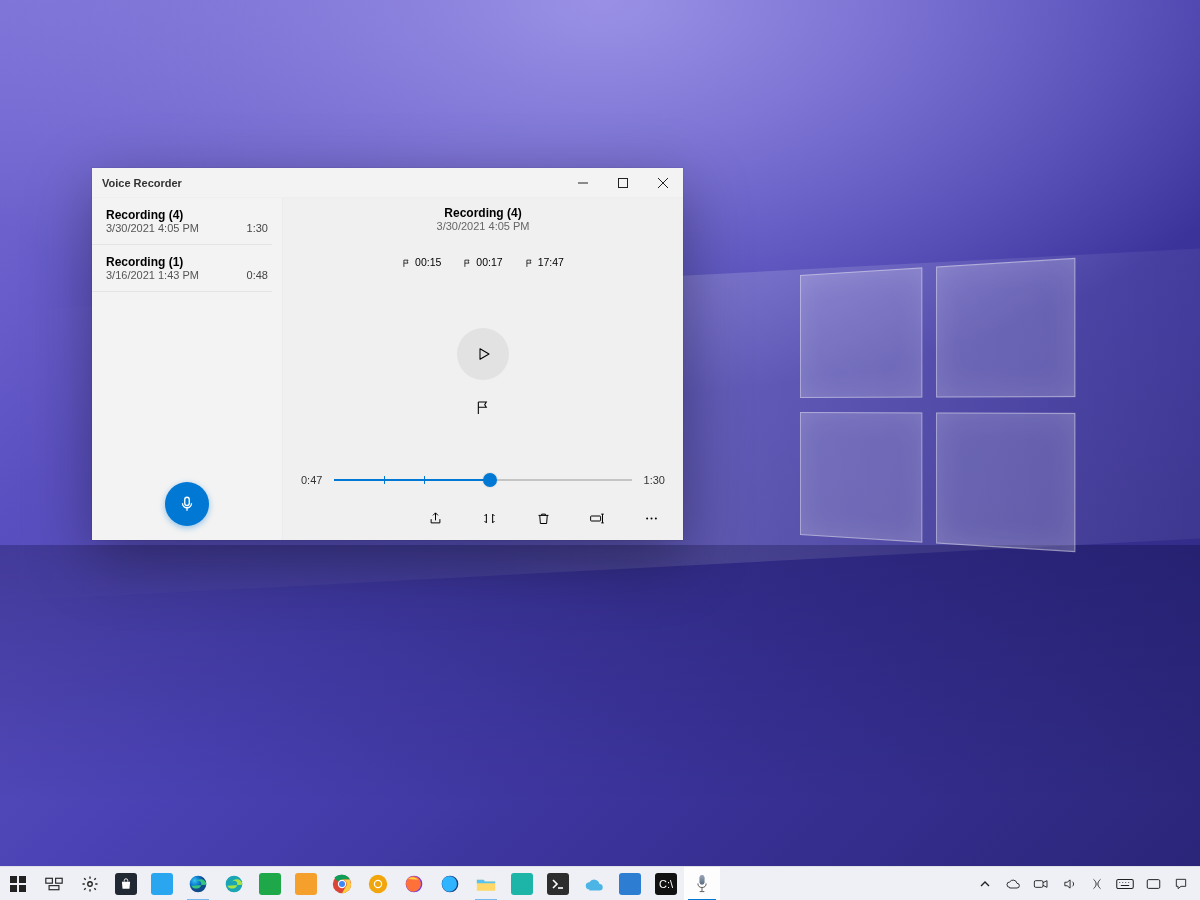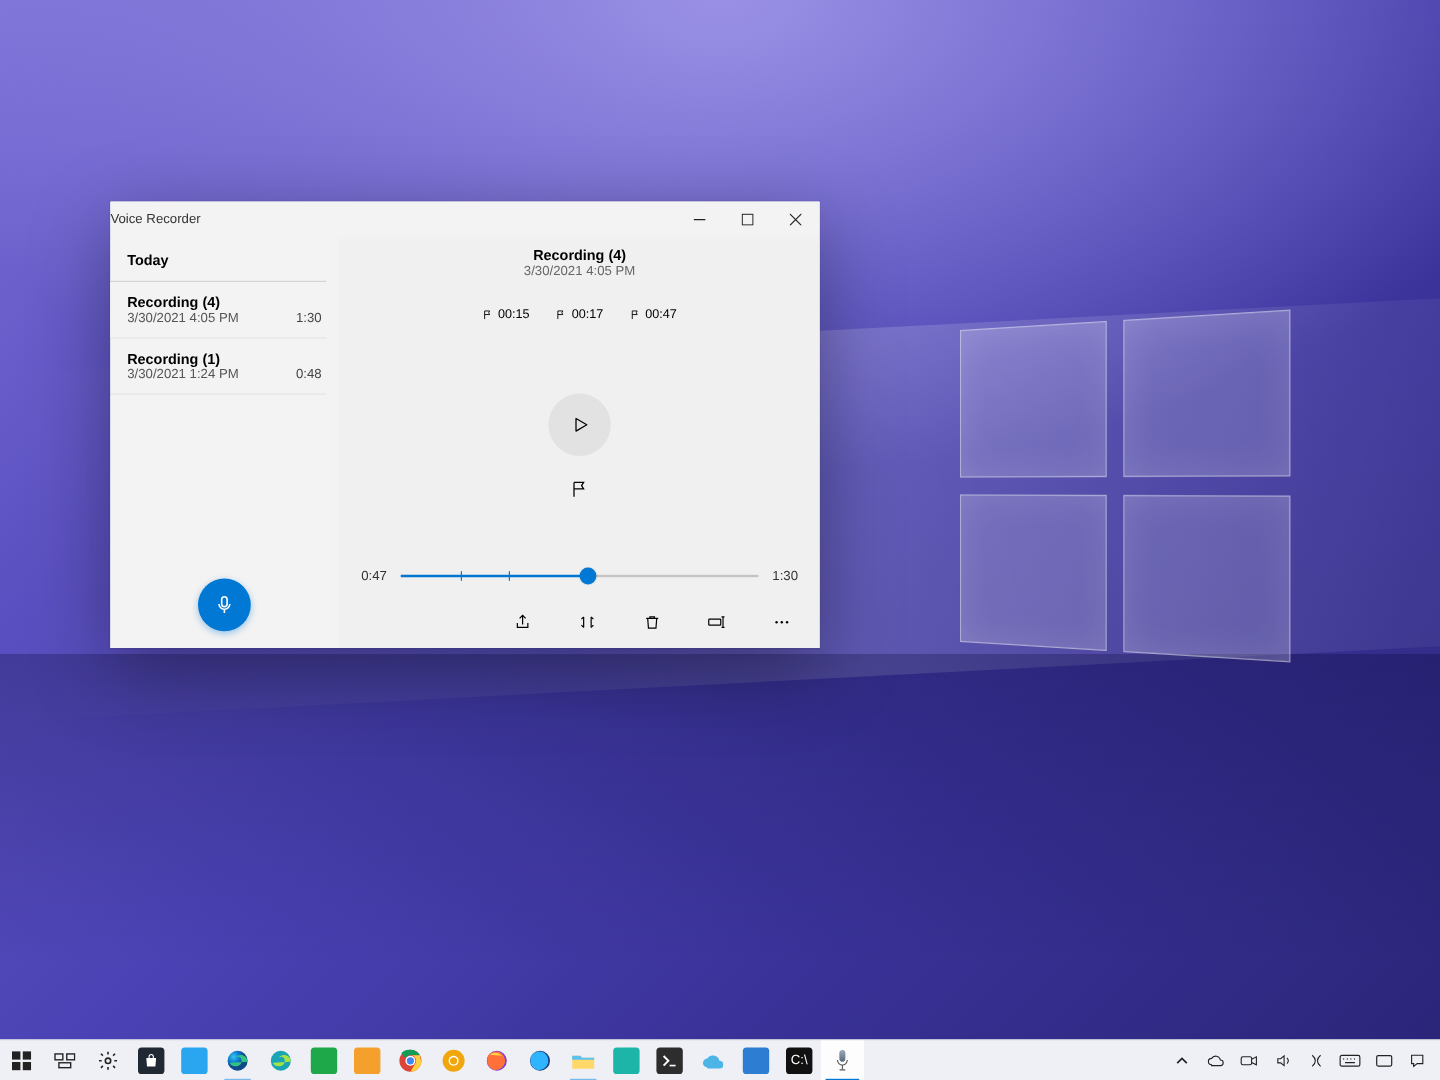--- a/index.html
+++ b/index.html
@@ -10,39 +10,39 @@
   }
   
   .winlogo{position:absolute;left:800px;top:275px;width:280px;height:260px;perspective:900px}
   .winlogo .grid{position:absolute;inset:0;transform:rotateY(-22deg);transform-origin:left center;display:grid;grid-template-columns:1fr 1fr;grid-template-rows:1fr 1fr;gap:14px}
   .winlogo .pane{background:rgba(255,255,255,.15);border:1px solid rgba(255,255,255,.42);box-shadow:inset 0 0 30px rgba(255,255,255,.12)}
   .light-beam{position:absolute;left:0;right:0;top:280px;height:290px;background:linear-gradient(90deg,rgba(255,255,255,0) 0%,rgba(255,255,255,.08) 40%,rgba(255,255,255,.16) 60%,rgba(255,255,255,.05) 100%);transform:skewY(-3deg)}
   .floor-shadow{position:absolute;left:0;right:0;top:545px;height:260px;background:linear-gradient(180deg,rgba(0,0,40,.25) 0%,rgba(0,0,40,0) 100%)}
   
   .window{position:absolute;left:92px;top:168px;width:591px;height:372px;background:#fff;display:flex;flex-direction:column;box-shadow:0 18px 60px rgba(0,0,0,.35),0 0 0 1px rgba(0,0,0,.05)}
   .titlebar{height:30px;display:flex;align-items:center;background:#f3f3f3;border-bottom:1px solid rgba(0,0,0,.02)}
-  .titlebar .title{font-size:11px;color:#333;font-weight:400}
+  .titlebar .title{font-size:11px;color:#333;padding-left:10px;font-weight:700}
   .winbtns{margin-left:auto;display:flex}
   .winbtn{width:40px;height:30px;display:flex;align-items:center;justify-content:center;color:#222}
   .winbody{flex:1;display:flex;min-height:0}
   .sidebar{width:191px;background:#f3f3f3;display:flex;flex-direction:column;border-right:1px solid rgba(0,0,0,.03)}
   .group-header{font-size:12px;font-weight:600;color:#000;padding:12px 14px 10px;border-bottom:1px solid rgba(0,0,0,.12);margin:0 10px 0 0}
   .rec-item{padding:10px 14px 10px 14px;position:relative;border-bottom:1px solid rgba(0,0,0,.06);margin-right:10px}
   .rec-item .name{font-size:12px;font-weight:600;color:#000}
   .rec-item .date{font-size:11px;color:#555}
   .rec-item .dur{position:absolute;right:4px;bottom:10px;font-size:11px;color:#444}
   .rec-item.selected{background:#f3f3f3}
   .record-btn-wrap{margin-top:auto;display:flex;justify-content:center;padding:16px 0 14px}
   .record-btn{width:44px;height:44px;border-radius:50%;background:#0078d4;display:flex;align-items:center;justify-content:center;color:#fff;box-shadow:0 2px 6px rgba(0,120,212,.4)}
   .main{flex:1;background:#f0f0f0;display:flex;flex-direction:column;position:relative}
   .rec-head{padding:8px 0 4px;text-align:center}
   .rec-head .t1{font-size:12px;font-weight:600;color:#000}
   .rec-head .t2{font-size:11px;color:#666}
   .marks{display:flex;gap:22px;justify-content:center;padding:20px 0 16px}
-  .mark{display:flex;align-items:center;gap:4px;font-size:10.5px;color:#000}
+  .mark{display:flex;align-items:flex-end;gap:4px;font-size:10.5px;color:#000}
   .play-area{flex:1;display:flex;flex-direction:column;align-items:center;justify-content:center;gap:14px}
   .play-btn{width:52px;height:52px;border-radius:50%;background:#e2e2e2;display:flex;align-items:center;justify-content:center;color:#000}
   .flag-btn{width:34px;height:28px;display:flex;align-items:center;justify-content:center;color:#000}
   .scrubber-row{display:flex;align-items:center;gap:12px;padding:4px 18px 10px;font-size:11px;color:#333}
   .scrubber{flex:1;height:20px;position:relative}
   .scrubber .track-bg{position:absolute;left:0;right:0;top:50%;height:2px;background:#c4c4c4;transform:translateY(-50%)}
   .scrubber .track-fill{position:absolute;left:0;top:50%;height:2px;background:#0078d4;transform:translateY(-50%)}
   .scrubber .tick{position:absolute;top:50%;width:1px;height:8px;background:#0078d4;transform:translateY(-50%)}
   .scrubber .thumb{position:absolute;top:50%;width:14px;height:14px;border-radius:50%;background:#0078d4;transform:translate(-50%,-50%);box-shadow:0 0 0 1px rgba(0,0,0,.05)}
   .action-row{display:flex;gap:34px;justify-content:flex-end;padding:8px 22px 12px;color:#000}
@@ -90,30 +90,29 @@
       <div class="winbtn close">
         <svg width="10" height="10" viewBox="0 0 10 10">
             <path d="M0 0 L10 10 M10 0 L0 10" stroke="currentColor" stroke-width="1"></path>
           </svg>
       </div>
     </div>
   </div>
   <div class="winbody">
 
     <div class="sidebar">
-      <div class="group-header">Today</div>
 
       <div class="rec-item selected">
         <div class="name">Recording (4)</div>
         <div class="date">3/30/2021 4:05 PM</div>
         <div class="dur">1:30</div>
       </div>
       <div class="rec-item">
         <div class="name">Recording (1)</div>
-        <div class="date">3/30/2021 1:24 PM</div>
+        <div class="date">3/16/2021 1:43 PM</div>
         <div class="dur">0:48</div>
       </div>
 
       <div class="record-btn-wrap">
         <div class="record-btn">
           <span>
             <svg width="18" height="18" viewBox="0 0 24 24" fill="none" stroke="currentColor" stroke-width="1.8">
               <rect x="9" y="3" width="6" height="11" rx="3"></rect>
               <path d="M6 11a6 6 0 0 0 12 0"></path>
               <path d="M12 17v4"></path>
@@ -148,21 +147,21 @@
             </span>
           <span>00:17</span>
         </div>
         <div class="mark">
           <span>
               <svg width="9" height="9" viewBox="0 0 24 24" fill="none" stroke="currentColor" stroke-width="2">
                 <path d="M5 3v18"></path>
                 <path d="M5 3h11l-2 4 2 4H5"></path>
               </svg>
             </span>
-          <span>00:47</span>
+          <span>17:47</span>
         </div>
       </div>
 
       <div class="play-area">
         <div class="play-btn">
           <span>
             <svg width="18" height="18" viewBox="0 0 24 24">
                 <path d="M8 5v14l12-7z" fill="none" stroke="currentColor" stroke-width="1.4" stroke-linejoin="round"></path>
               </svg>
           </span>

